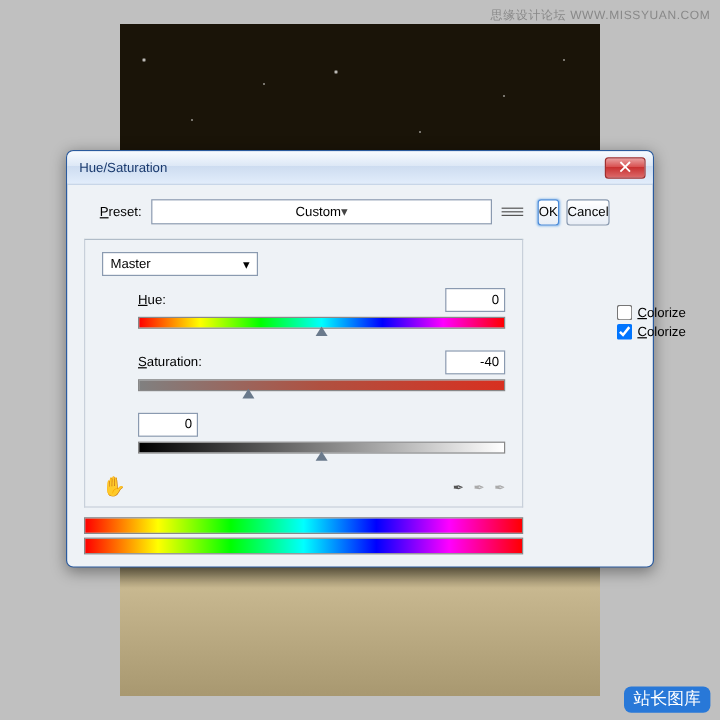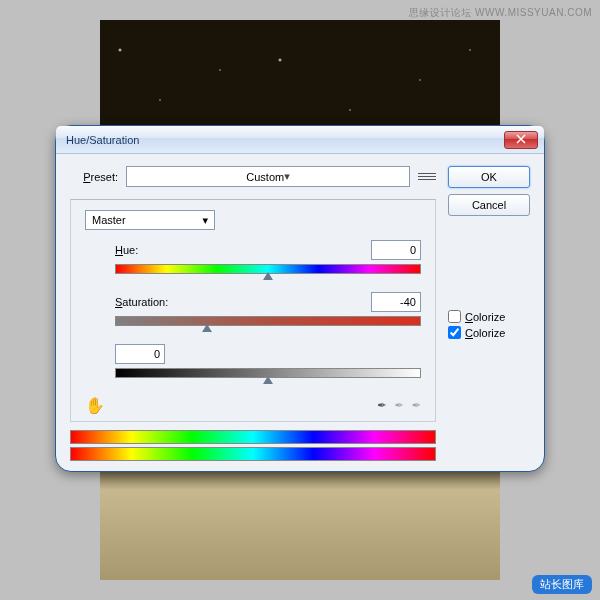--- a/index.html
+++ b/index.html
@@ -1,28 +1,28 @@
 <!DOCTYPE html>
 <html><head>
 <meta charset="utf-8">
 <style>
 *{box-sizing:border-box;margin:0;padding:0;font-family:Tahoma,Arial,sans-serif;font-size:11px}
 body{background:#c0c0c0;width:600px;height:600px;position:relative;overflow:hidden}
 .canvas{position:absolute;left:100px;top:20px;width:400px;height:560px;background:#000}
 .stars-top{height:380px;background:radial-gradient(2px 2px at 20px 30px,#fff,transparent),radial-gradient(1px 1px at 60px 80px,#fff,transparent),radial-gradient(1px 1px at 120px 50px,#fff,transparent),radial-gradient(2px 2px at 180px 40px,#fff,transparent),radial-gradient(1px 1px at 250px 90px,#fff,transparent),radial-gradient(1px 1px at 320px 60px,#fff,transparent),radial-gradient(1px 1px at 370px 30px,#fff,transparent),radial-gradient(1px 1px at 40px 150px,#fff,transparent),radial-gradient(1px 1px at 280px 130px,#fff,transparent),radial-gradient(1px 1px at 160px 180px,#fff,transparent),#1a1408}
 .ground{height:180px;background:linear-gradient(180deg,#0a0a10 0%,#0a0a10 30%,#3a3520 32%,#c8b890 50%,#a89870 100%)}
 .watermark-top{position:absolute;right:8px;top:6px;color:#888;font-size:10px;letter-spacing:0.5px}
-.watermark-bot{position:absolute;right:8px;bottom:6px;background:#2878d8;color:#fff;padding:2px 8px;border-radius:6px;font-size:11px}
-.dialog{position:absolute;left:55px;top:125px;width:490px;background:#eef2f6;border:1px solid #2a5a9e;border-radius:16px;box-shadow:0 3px 12px rgba(0,0,0,.4)}
+.watermark-bot{position:absolute;right:8px;bottom:6px;background:#2878d8;color:#fff;padding:2px 8px;border-radius:6px;font-size:14px}
+.dialog{position:absolute;left:55px;top:125px;width:490px;background:#eef2f6;border:1px solid #2a5a9e;border-radius:6px;box-shadow:0 3px 12px rgba(0,0,0,.4)}
 .titlebar{height:28px;background:linear-gradient(180deg,#f8fbff,#dde8f6 45%,#cddcf0 46%,#e2edfb);border-radius:5px 5px 0 0;display:flex;align-items:center;padding:0 6px;border-bottom:1px solid #b0c4de}
 .titlebar span{color:#1a3a6e;font-weight:400;flex:1;padding-left:4px}
 .close-btn{width:34px;height:18px;background:linear-gradient(180deg,#e9a0a0,#d85050 45%,#c83030 46%,#dc6a6a);border:1px solid #a03030;border-radius:3px;color:#fff;text-align:center;line-height:14px;cursor:pointer;font-size:12px}
 .body{padding:12px 14px 10px;display:flex;gap:12px}
 .left{flex:1}
-.right{width:82px;display:flex;flex-direction:column;gap:6px}
+.right{width:82px;display:flex;flex-direction:row;gap:6px}
 .btn{height:22px;border:1px solid #8a9ab0;border-radius:3px;background:linear-gradient(180deg,#fff,#e8eef6);cursor:pointer;text-align:center;line-height:20px}
 .btn.ok{border:1px solid #4a8ad8;box-shadow:0 0 2px #6aa8e8}
 .row{display:flex;align-items:center;gap:8px;margin-bottom:12px}
 .lbl{width:48px;text-align:right}
 .preset-sel{flex:1;height:21px;border:1px solid #8a9ab0;background:#fff;padding:0 6px;display:flex;align-items:center;justify-content:center}
 .preset-sel::after{content:"▾";color:#444}
 .menu-icon{width:18px;height:16px;display:flex;flex-direction:column;gap:2px;justify-content:center}
 .menu-icon i{height:1px;background:#555;display:block}
 .panel{border:1px solid #c8d0da;border-top-color:#b0bcc8;padding:10px 14px 6px;background:#eef2f6;margin-top:2px}
 .master{width:130px;height:20px;border:1px solid #8a9ab0;background:#fff;padding:0 6px;display:flex;align-items:center;justify-content:space-between;margin-bottom:10px}

